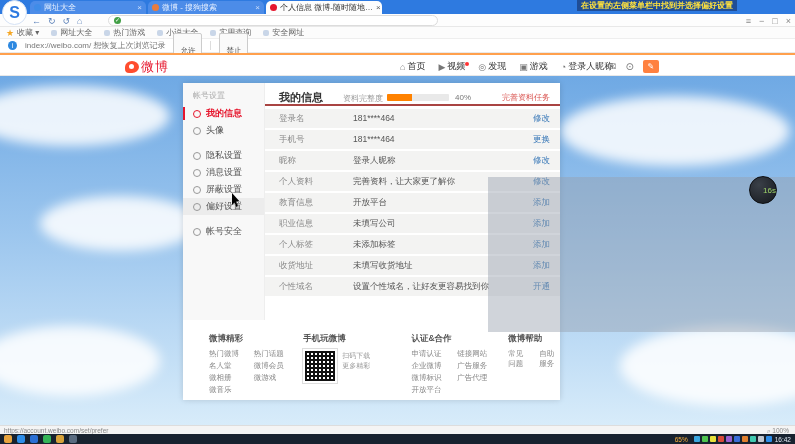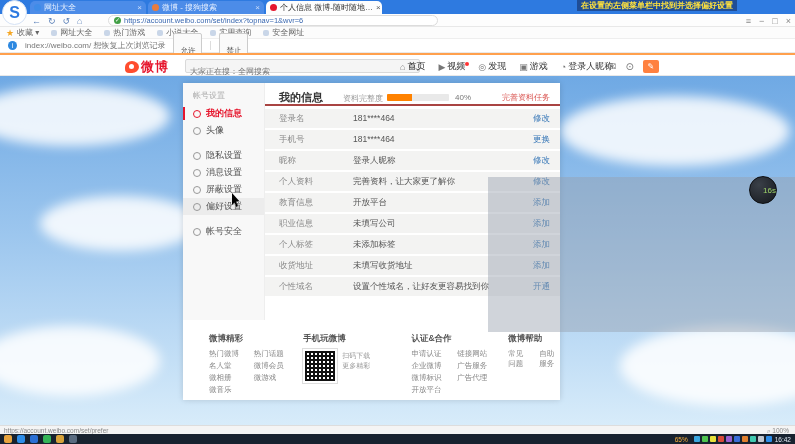--- a/index.html
+++ b/index.html
@@ -32,21 +32,21 @@
   .notifbar{position:absolute;left:0;top:39px;width:795px;height:14px;background:#fff;border-bottom:1px solid #e9e9e9;display:flex;align-items:center;gap:8px;padding-left:8px;font-size:8px;color:#777}
   .notif-ico{width:9px;height:9px;border-radius:50%;background:#2d88e0;color:#fff;font-size:7px;text-align:center;line-height:9px}
   .notif-btn{border:1px solid #ccc;border-radius:2px;padding:12px 6px;height:10px;line-height:9px;font-size:7.5px;color:#555;background:#fafafa}
   .vsep{width:1px;height:9px;background:#ddd}
 
   
   .weibo-nav{position:absolute;left:0;top:53px;width:795px;height:23px;background:#fff;border-top:2px solid #ffa04d;border-bottom:1px solid #e8e8e8}
   .wlogo{position:absolute;left:125px;top:3px;display:flex;align-items:center;gap:2px}
   .wlogo-eye{width:14px;height:12px;border-radius:50% 50% 50% 4px;background:#ff4d2e;position:relative}
   .wlogo-eye::after{content:"";position:absolute;left:4px;top:3px;width:5px;height:5px;border-radius:50%;background:#fff}
-  .wlogo-text{font-size:13px;font-weight:bold;color:#e6162d;letter-spacing:1px}
+  .wlogo-text{font-size:13px;font-weight:normal;color:#e6162d;letter-spacing:1px}
   .wsearch{position:absolute;left:185px;top:4px;width:235px;height:14px;background:#f5f5f5;border:1px solid #d9d9d9;border-radius:2px}
   .wsearch input{width:200px;height:12px;border:0;background:transparent;font-size:8px;color:#999;padding:0 4px;outline:none;font-family:inherit}
   .mag{position:absolute;right:4px;top:3px;width:6px;height:6px;border:1px solid #999;border-radius:50%}
   .mag::after{content:"";position:absolute;left:5px;top:5px;width:4px;height:1px;background:#999;transform:rotate(45deg)}
   .wnav-items{position:absolute;left:400px;top:0;height:23px;display:flex;gap:13px;align-items:center;font-size:9px;color:#333}
   .wnav-item{display:flex;align-items:center;gap:2px;position:relative;white-space:nowrap}
   .wnav-ic{font-size:9px;color:#777}
   .badge-dot{position:absolute;right:-4px;top:2px;width:4px;height:4px;border-radius:50%;background:#f33}
   .wnav-right{position:absolute;left:608px;top:0;height:23px;display:flex;gap:9px;align-items:center;font-size:10px;color:#777}
   .compose-btn{width:16px;height:13px;background:#ff8140;border-radius:2px;color:#fff;font-size:8px;text-align:center;line-height:13px}
@@ -153,21 +153,20 @@
 
   <div class="toolbar">
     <div class="navbtns">
       <span>←</span>
       <span>↻</span>
       <span>↺</span>
       <span>⌂</span>
     </div>
     <div class="addressbar">
       <span class="shield">✓</span>
-      <span class="url-text">https://account.weibo.com/set/index?topnav=1&amp;wvr=6</span>
     </div>
     <div class="winctrl">
       <span>≡</span>
       <span>−</span>
       <span>□</span>
       <span>×</span>
     </div>
   </div>
 
   <div class="bookmarksbar">
@@ -202,24 +201,20 @@
     <span>index://weibo.com/ 想恢复上次浏览记录</span>
     <span class="notif-btn">允许</span>
     <span class="vsep"></span>
     <span class="notif-btn">禁止</span>
   </div>
 
   <div class="weibo-nav">
     <div class="wlogo">
       <span class="wlogo-eye"></span>
       <span class="wlogo-text">微博</span>
-    </div>
-    <div class="wsearch">
-      <input placeholder="大家正在搜：全网搜索" style="">
-      <span class="mag"></span>
     </div>
     <div class="wnav-items">
         <span class="wnav-item">
           <span class="wnav-ic">⌂</span>
           <span>首页</span>
         </span>
         <span class="wnav-item">
           <span class="wnav-ic">▶</span>
           <span>视频</span>
           <span class="badge-dot"></span>

